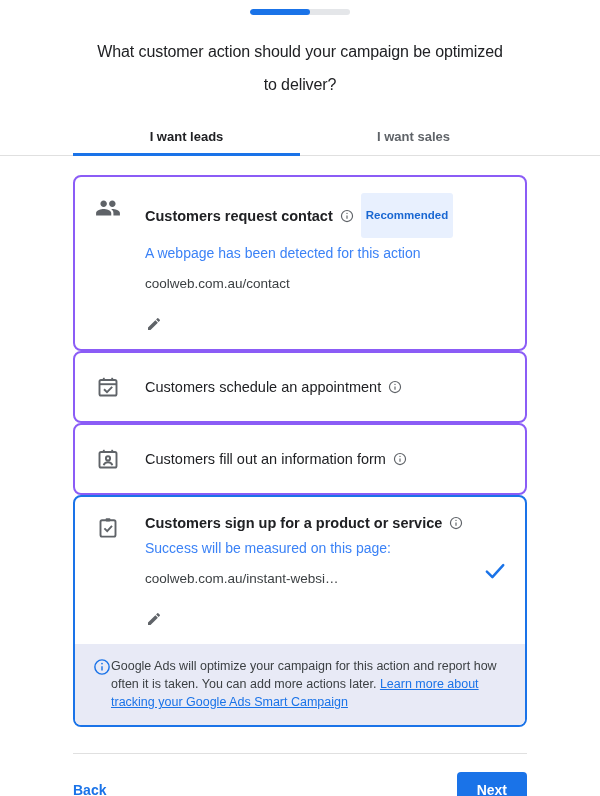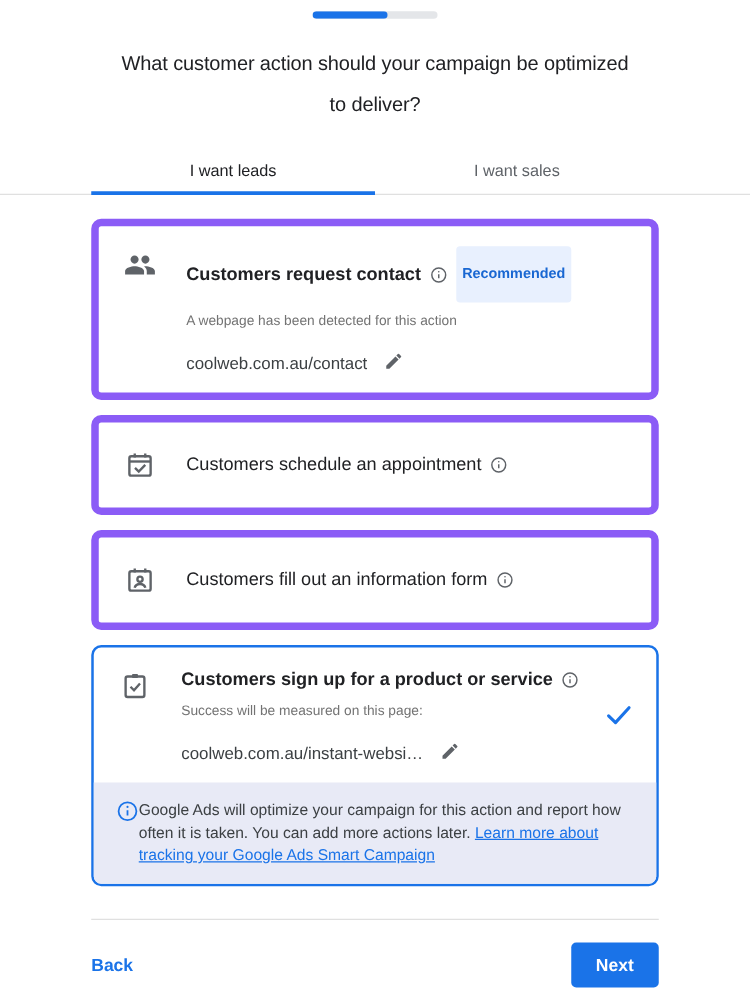--- a/index.html
+++ b/index.html
@@ -52,21 +52,21 @@
     margin: 24px 0 0 0;
     padding: 0 73px;
     display: flex;
     border-bottom: 1px solid #e0e0e0;
     position: relative;
   }
   .tab {
     flex: 1 1 0;
     text-align: center;
     font-size: 13px;
-    font-weight: 400;
+    font-weight: 700;
     color: #5f6368;
     padding: 4px 0 11px 0;
     cursor: pointer;
     position: relative;
   }
   .tab.active {
     color: #202124;
   }
   .tab.active::after {
     content: "";
@@ -76,24 +76,23 @@
     background: #1a73e8;
   }
 
   
   .cards {
     padding: 19px 73px 0 73px;
   }
 
   .card {
     position: relative;
-    border: 6px solid #8b5cf6;
+    border: 2px solid #8b5cf6;
     border-radius: 8px;
     background: #ffffff;
-    margin-bottom: 12px;
     cursor: pointer;
   }
   .card.selected {
     border: 2px solid #1a73e8;
     margin-bottom: 0;
   }
 
   .card-body {
     display: flex;
     padding: 16px 16px 16px 18px;
@@ -151,31 +150,32 @@
     font-weight: 700;
     color: #1967d2;
     background: #e8f0fe;
     border-radius: 3px;
     padding: 16px 5px;
     line-height: 13px;
     white-space: nowrap;
   }
 
   .card-sub {
-    font-size: 11px;
-    color: #737373;
+    font-size: 14px;
+    color: #3b82f6;
     margin-top: 6px;
     line-height: 18px;
   }
 
   .url-row {
     display: flex;
-    align-items: flex-end;
-    gap: 12px;
+    align-items: flex-start;
+    gap: 24px;
     margin-top: 14px;
+    flex-direction: column;
   }
   .url-text {
     font-size: 13.5px;
     color: #3c4043;
     white-space: nowrap;
     overflow: hidden;
     text-overflow: ellipsis;
     max-width: 230px;
   }
   .pencil-btn {

